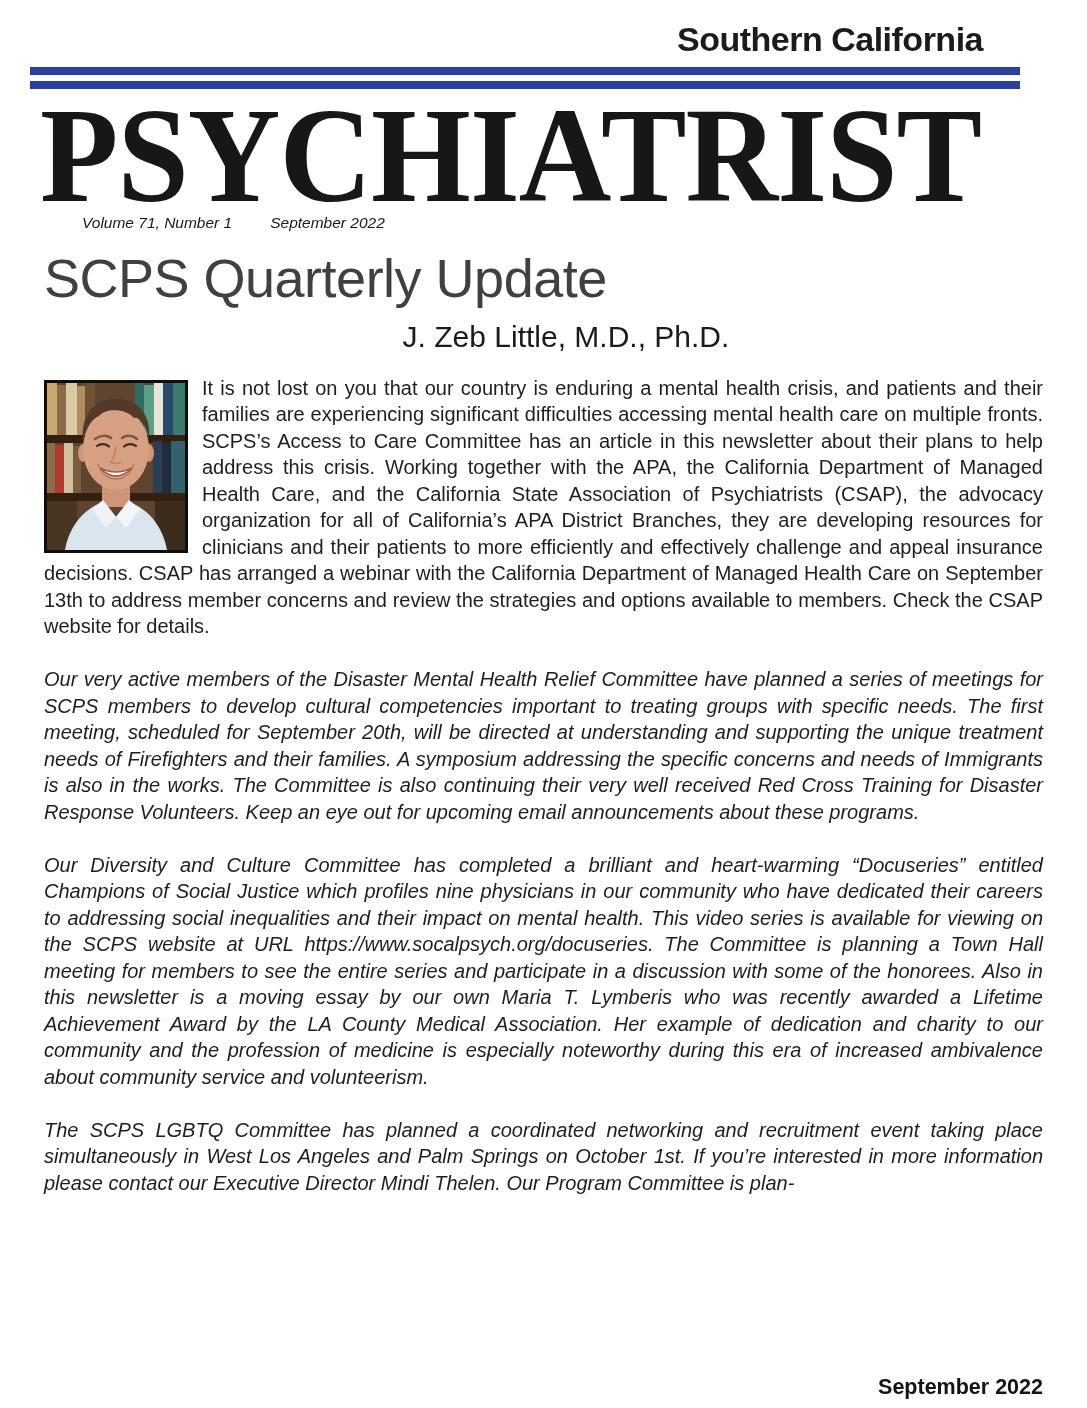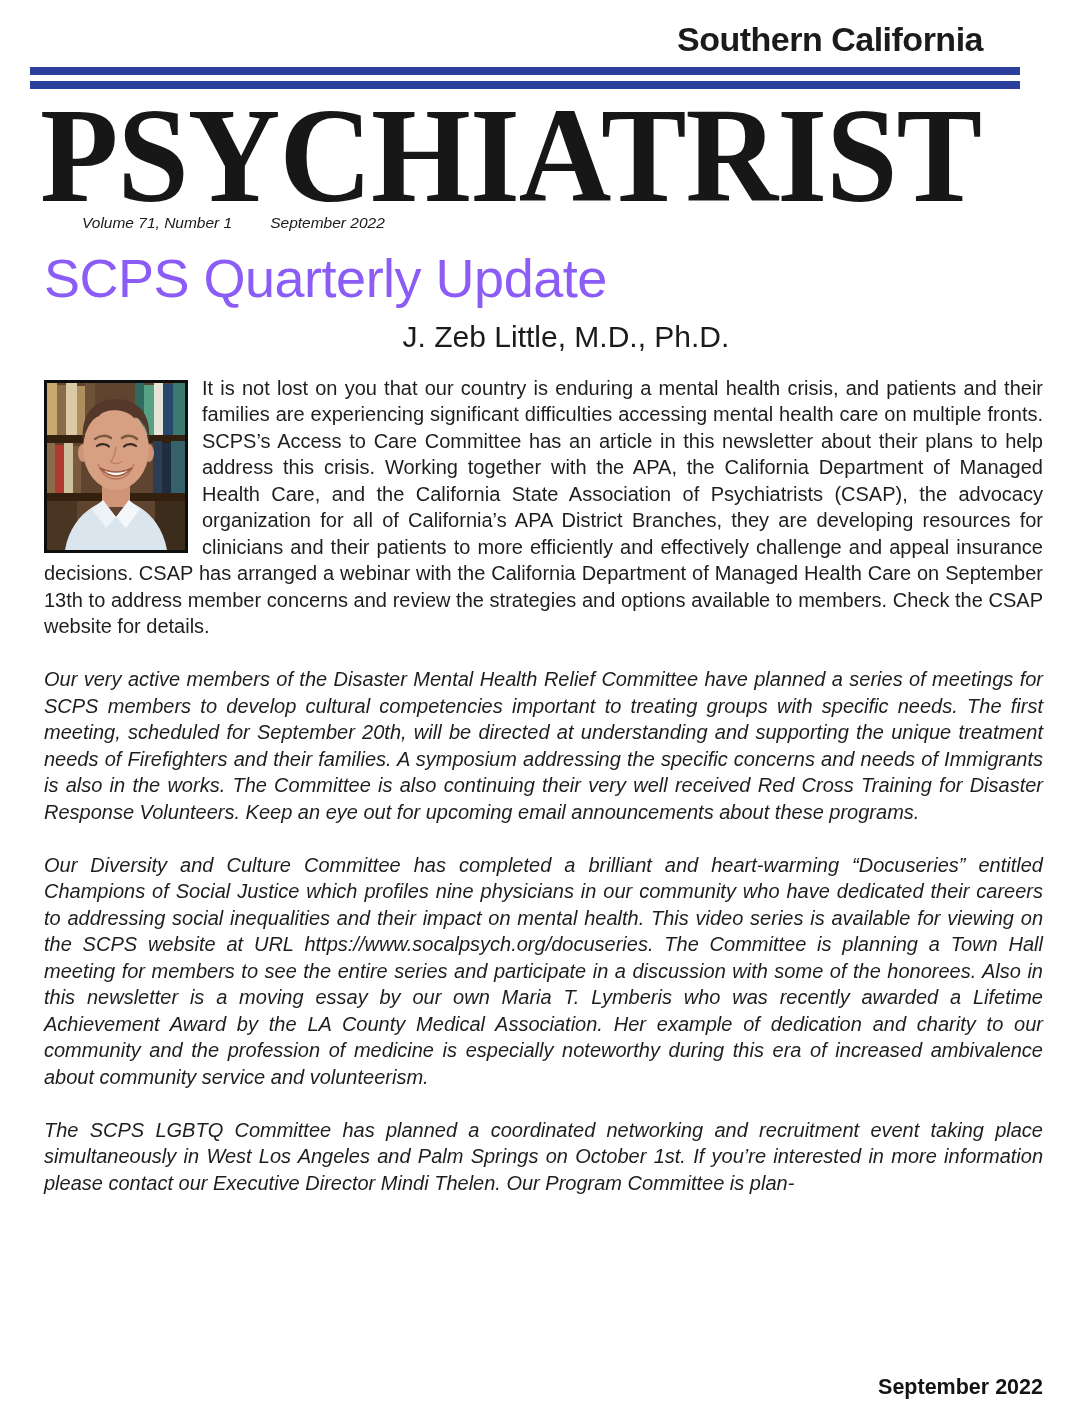--- a/index.html
+++ b/index.html
@@ -58,21 +58,21 @@
     font-weight: 600;
     letter-spacing: 5.5px;
     word-spacing: 6px;
     color: #2b3f9c;
   }
   .article-title {
     margin: 18px 0 0 44px;
     font-size: 54px;
     font-weight: 400;
     letter-spacing: -0.5px;
-    color: #8b5cf6;
+    color: #404040;
     line-height: 1.05;
   }
   .byline {
     margin: 13px 0 0 45px;
     font-size: 30px;
     color: #1b1b1b;
     text-align: center;
   }
   
   .article-body {

